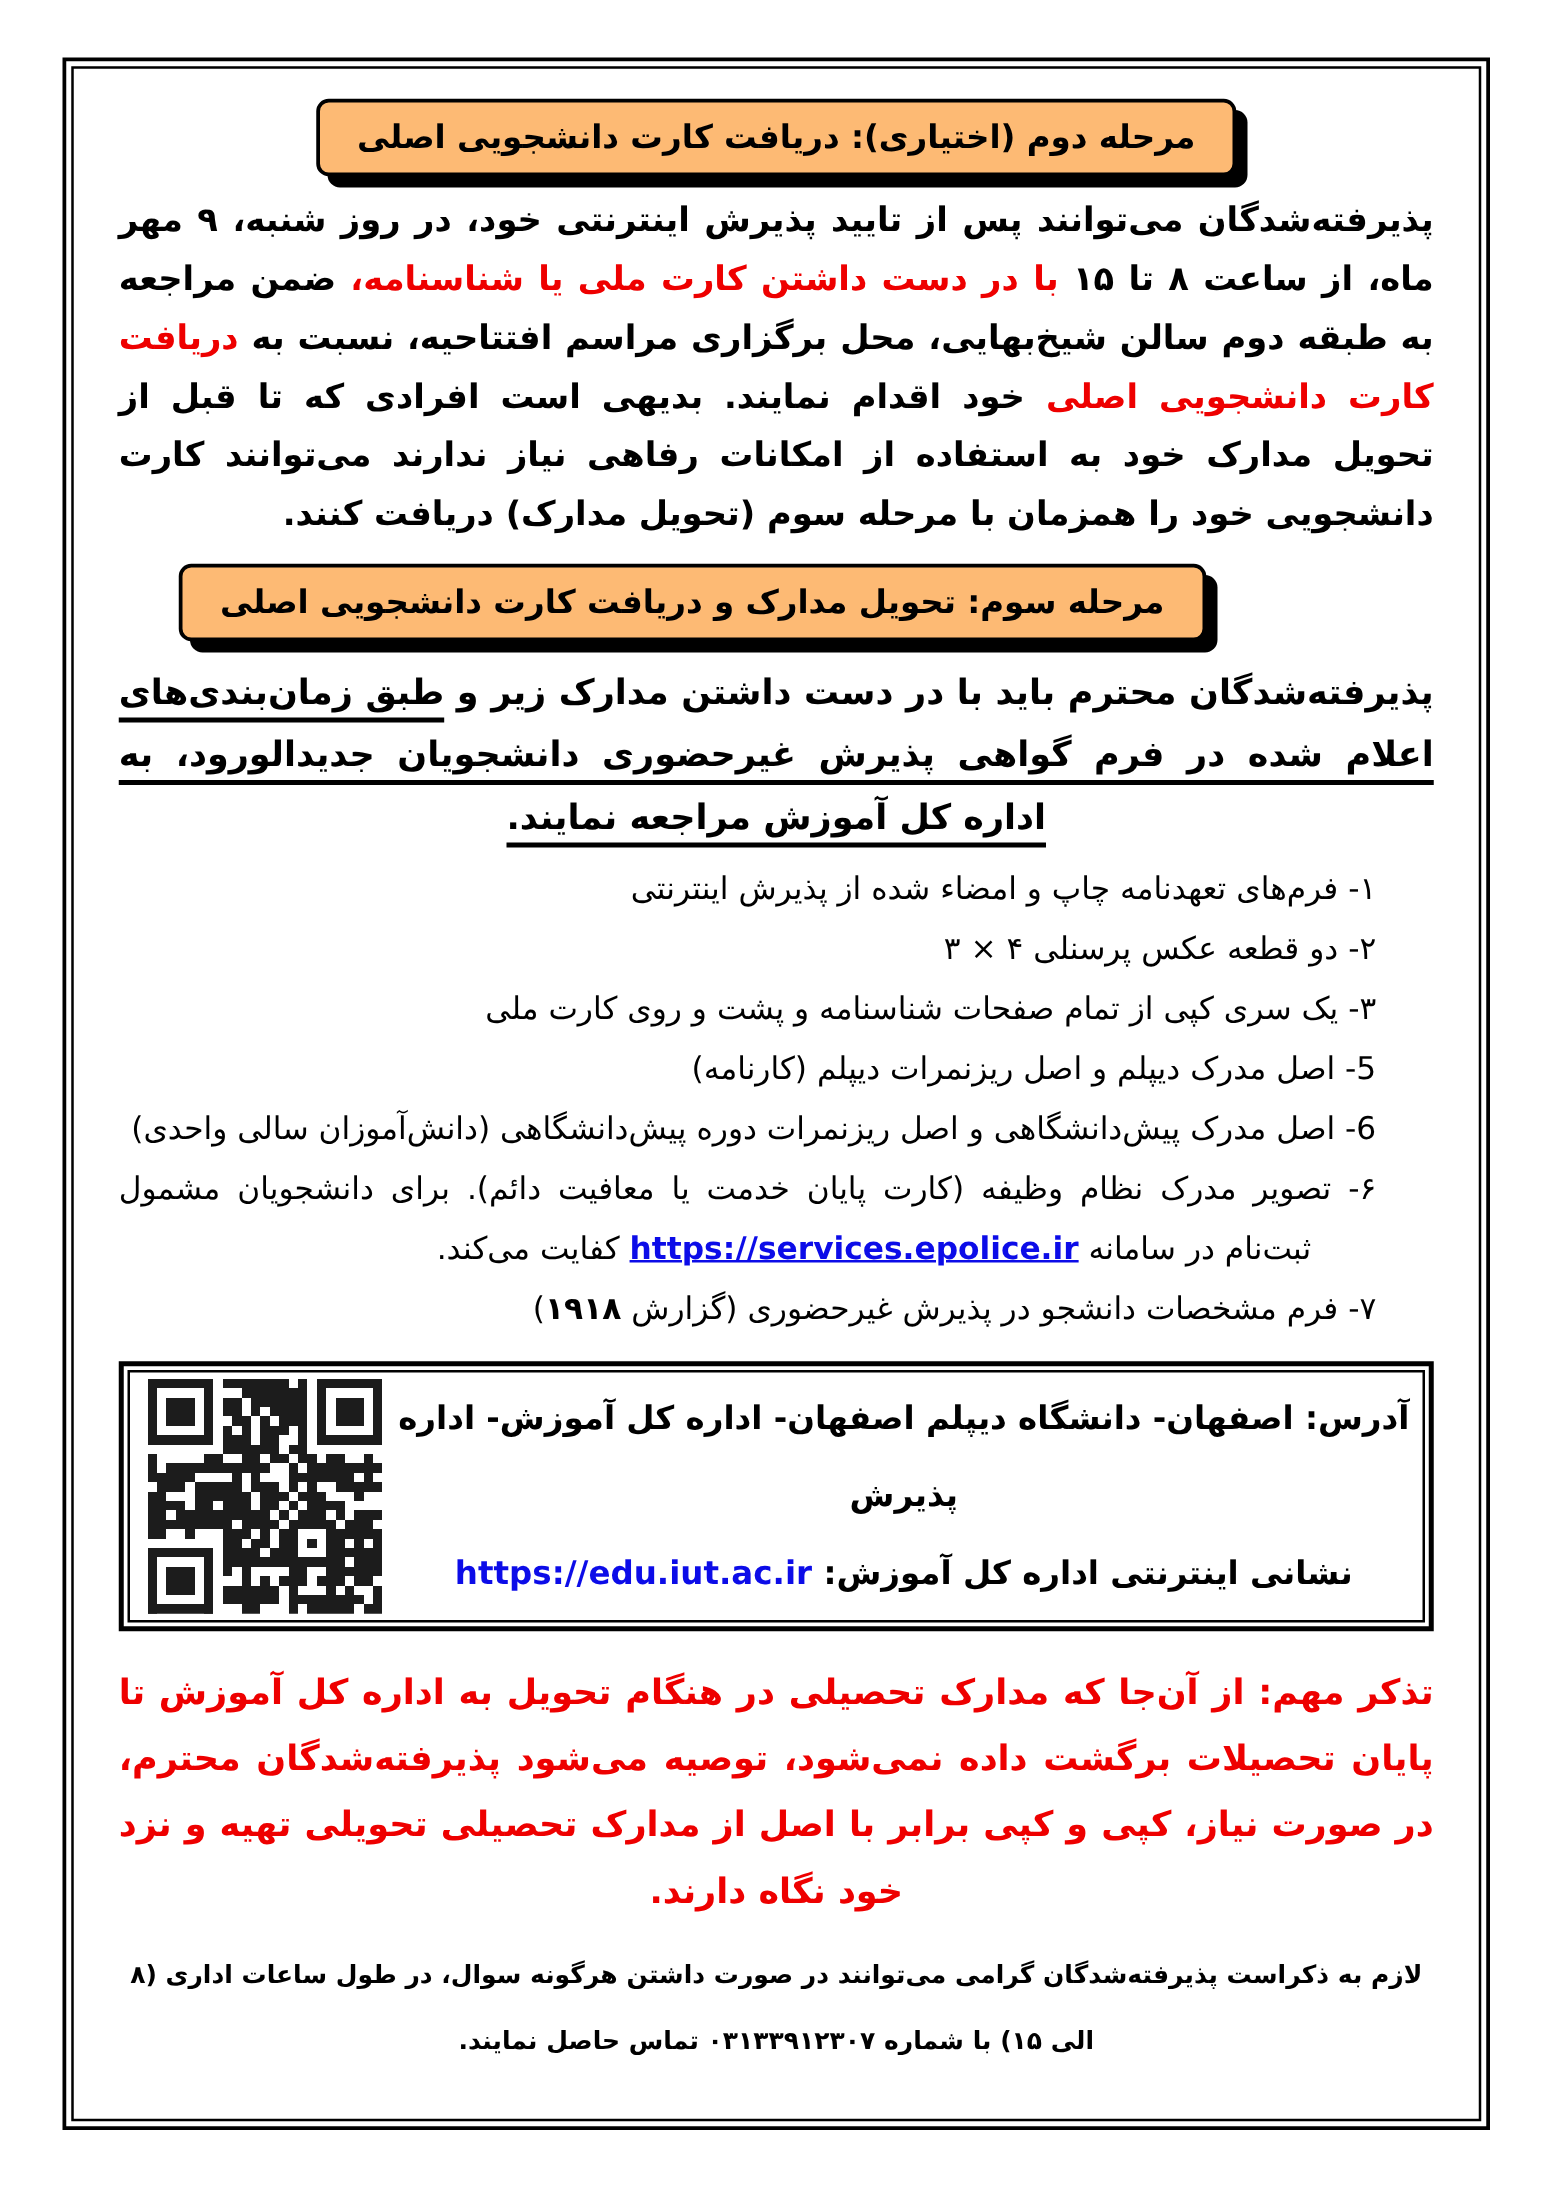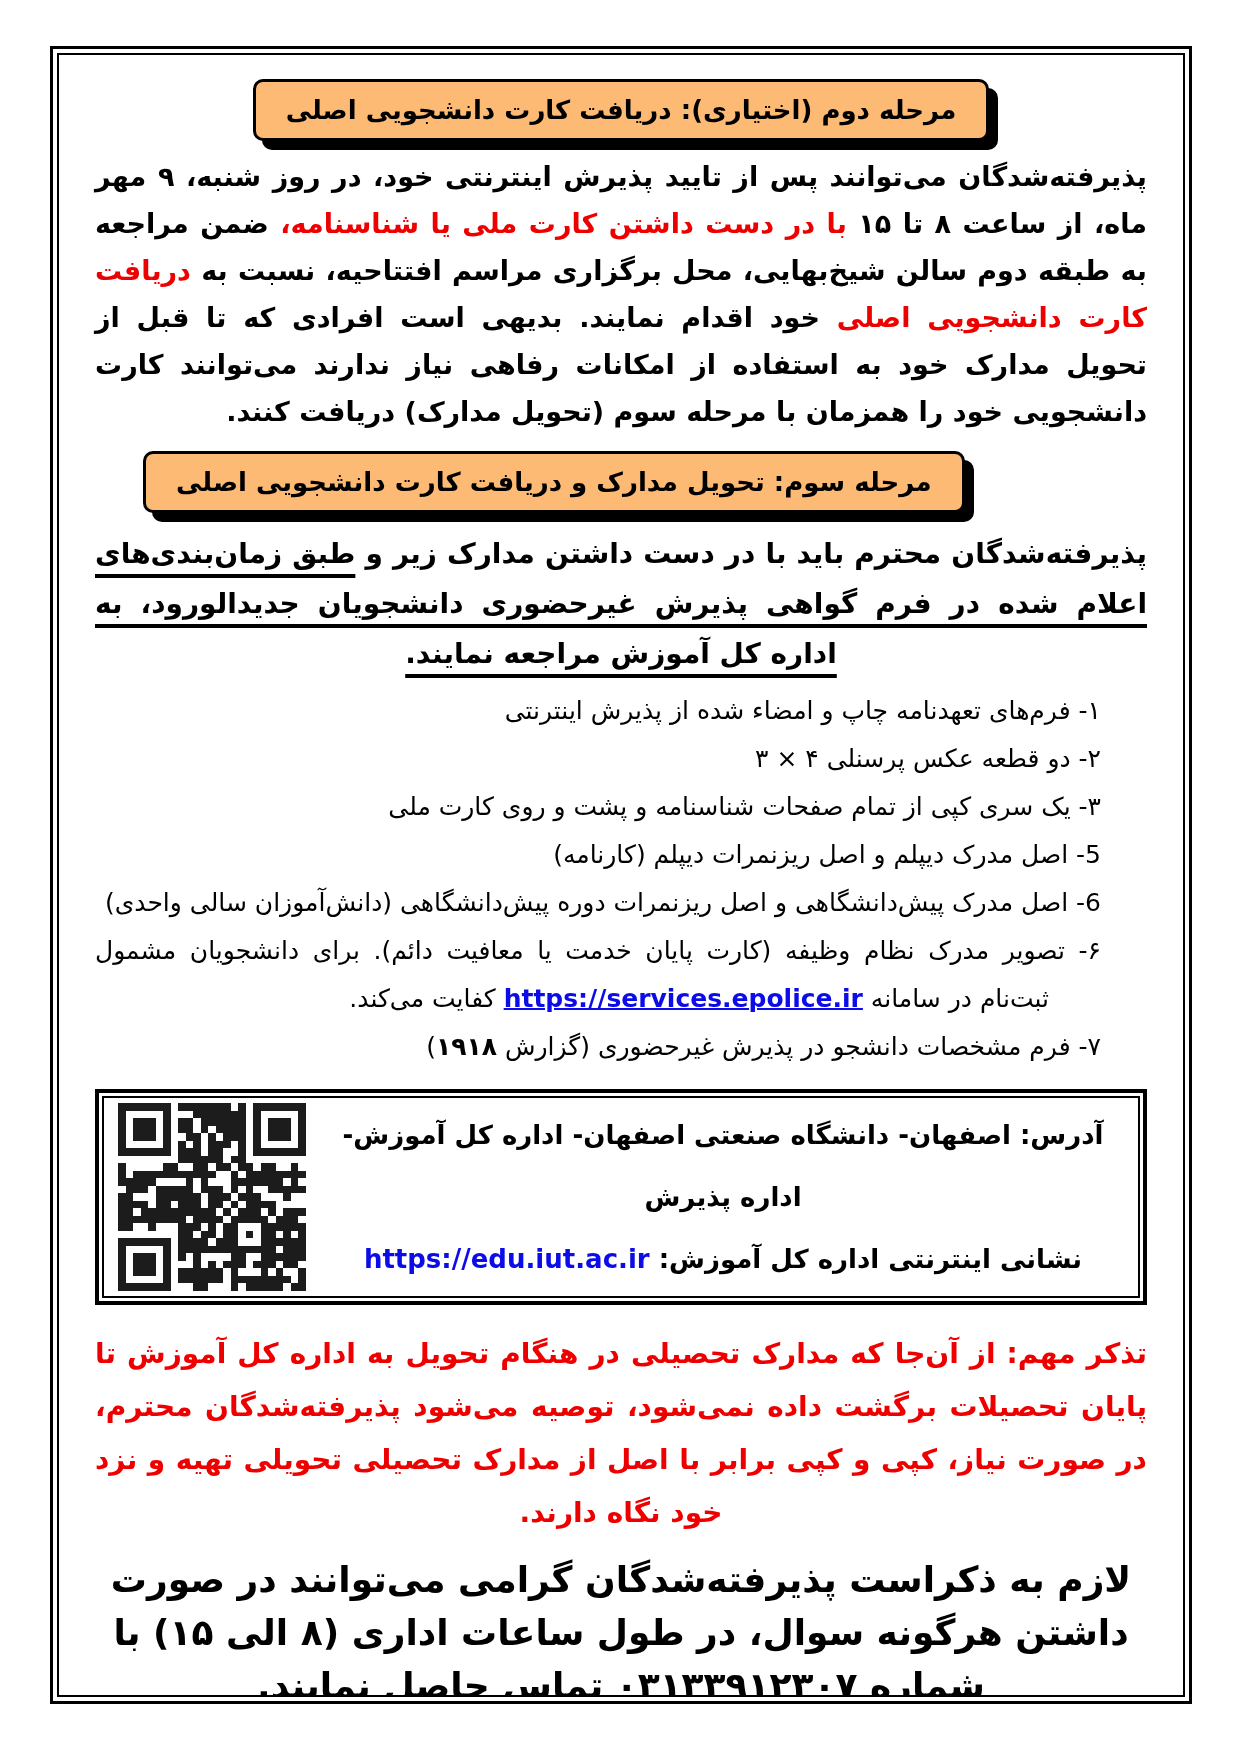--- a/index.html
+++ b/index.html
@@ -109,21 +109,21 @@
     margin-top:22px;
     color:#ee0000;
     font-size:28px;
     font-weight:700;
     line-height:53px;
     text-align:justify;
     text-align-last:center;
   }
   .phone-note{
     margin-top:14px;
-    font-size:36px;
+    font-size:20px;
     font-weight:700;
     line-height:53px;
     text-align:center;
   }
 </style>
 </head>
 <body>
 
 <div class="border-outer">
   <div class="border-inner">
@@ -150,21 +150,21 @@
       <li>۳- یک سری کپی از تمام صفحات شناسنامه و پشت و روی کارت ملی</li>
       <li>5- اصل مدرک دیپلم و اصل ریزنمرات دیپلم (کارنامه)</li>
       <li>6- اصل مدرک پیش‌دانشگاهی و اصل ریزنمرات دوره پیش‌دانشگاهی (دانش‌آموزان سالی واحدی)</li>
       <li><span>۶- تصویر مدرک نظام وظیفه (کارت پایان خدمت یا معافیت دائم). برای دانشجویان مشمول ثبت‌نام در سامانه </span><a class="link u b">https://services.epolice.ir</a><span> کفایت می‌کند.</span></li>
       <li><span>۷- فرم مشخصات دانشجو در پذیرش غیرحضوری (گزارش </span><span class="num-bold">۱۹۱۸</span><span>)</span></li>
     </ul>
 
     <div class="addr-outer">
       <div class="addr-inner">
         <div class="addr-text">
-          <div>آدرس: اصفهان- دانشگاه صنعتی اصفهان- اداره کل آموزش- اداره پذیرش</div>
+          <div>آدرس: اصفهان- دانشگاه دیپلم اصفهان- اداره کل آموزش- اداره پذیرش</div>
           <div>
             <span>نشانی اینترنتی اداره کل آموزش: </span><a class="link b">https://edu.iut.ac.ir</a>
           </div>
         </div>
         <div class="qr">
           <svg viewBox="0 0 25 25" shape-rendering="crispEdges">
               <rect x="0" y="0" width="25" height="25" fill="#ffffff"></rect>
               <g fill="#1c1c1c">
                 <rect x="0" y="0" width="7" height="1"></rect>
                 <rect x="0" y="6" width="7" height="1"></rect>

